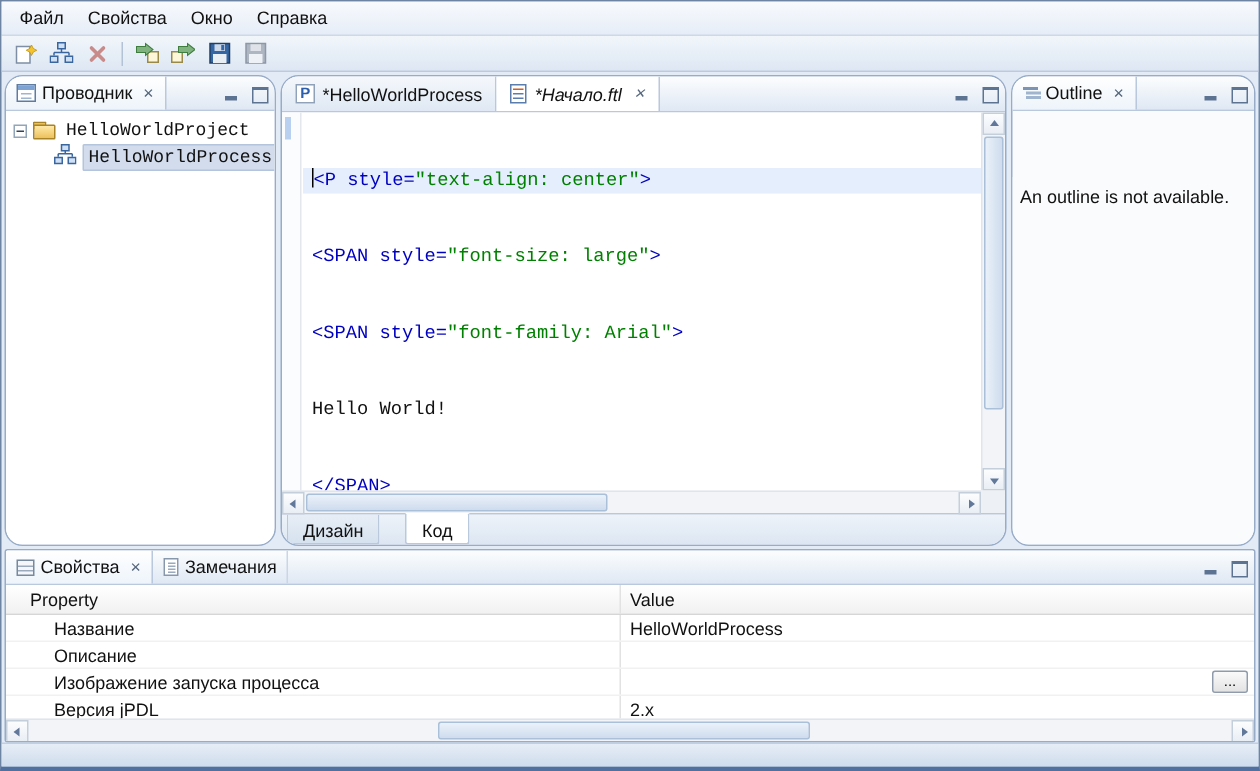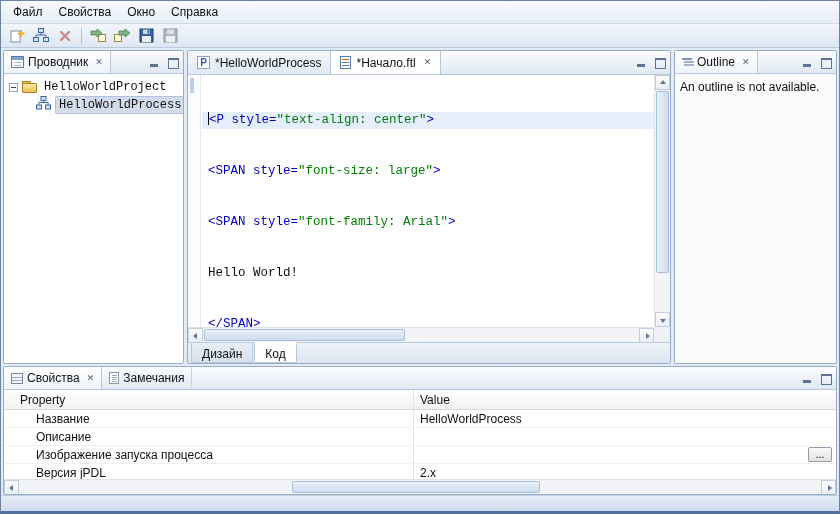--- a/index.html
+++ b/index.html
@@ -21,24 +21,24 @@
   .toolbar { height: 25px; display: flex; align-items: center; padding-left: 4px;
     background: linear-gradient(#f2f6fb, #dde7f3);
     border-top: 1px solid #cdd9e9; border-bottom: 1px solid #bccadd; }
   .tbtn { width: 24px; height: 22px; display: flex; align-items: center; justify-content: center;
     background: transparent; border: 1px solid transparent; border-radius: 2px; cursor: pointer; }
   .tsep { width: 1px; height: 16px; background: #b3c2d6; margin: 0 4px; }
 
   
   .main { flex: 1; display: flex; gap: 3px; padding: 2px; min-height: 0; }
   .panel { border: 1px solid #98acc8; background: #fff; display: flex; flex-direction: column;
-    border-radius: 2px; overflow: hidden; min-height: 0; }
+    border-radius: 12px; overflow: hidden; min-height: 0; }
   .explorer { width: 181px; flex: 0 0 auto; }
   .editor   { flex: 1; min-width: 0; }
-  .outline  { width: 163px; flex: 0 0 auto; background: #fafbfd; }
+  .outline  { width: 163px; flex: 0 0 auto; background: #fafbfd; gap: 44px; }
 
   .phead { height: 23px; display: flex; align-items: stretch; flex: 0 0 auto;
     background: linear-gradient(#fcfdfe, #dfe8f4); border-bottom: 1px solid #b9c8dc; }
   .vtab { display: flex; align-items: center; gap: 4px; padding: 0 7px;
     border-right: 1px solid #b9c8dc; background: linear-gradient(#ffffff, #eef4fb); cursor: pointer; }
   .vtab.inactive { background: transparent; border-right: 1px solid #c9d6e6; }
   .x { font-size: 9px; color: #55667c; margin-left: 3px; cursor: pointer; line-height: 1; }
   .spacer { flex: 1; }
   .wbtn { width: 15px; height: 13px; align-self: center; position: relative; margin-right: 3px; cursor: pointer; }
   .wbtn.min::after { content: ""; position: absolute; left: 3px; bottom: 2px; width: 8px; height: 3px; background: #5c7492; }
@@ -76,21 +76,21 @@
   .trow.child { padding-left: 32px; }
   .tlabel { padding: 1px 3px; }
   .trow.selected .tlabel { background: var(--selection-bg, #d2dcec); border: 1px solid #b4c4dc; border-radius: 1px; }
   .expander { width: 9px; height: 9px; border: 1px solid #93a5b8; background: #fff; position: relative; flex: 0 0 auto; }
   .expander::after { content: ""; position: absolute; left: 1px; top: 3px; width: 5px; height: 1px; background: #33445a; }
 
   
   .etabs { height: 24px; }
   .etab { display: flex; align-items: center; gap: 5px; padding: 0 9px;
     border-right: 1px solid #b9c8dc; background: linear-gradient(#f5f8fc, #dfe8f4); cursor: pointer; }
-  .etab.active { background: #fff; position: relative; }
+  .etab.active { background: #fff; position: relative; font-style: italic; }
   .ebody { flex: 1; position: relative; background: #fff; min-height: 0; }
   .ruler { position: absolute; left: 0; top: 0; bottom: 15px; width: 13px;
     background: #fbfcfe; border-right: 1px solid #e4e8ee; }
   .diffmark { position: absolute; left: 2px; top: 3px; width: 4px; height: 15px; background: #b9d0f0; }
   .codearea { position: absolute; left: 14px; top: 0; right: 16px; bottom: 15px;
     padding: 3px 0 0 6px; font: 12.5px/17px "Liberation Mono", monospace; white-space: pre;
     overflow: hidden; cursor: text; }
   .code-line { height: 17px; }
   .code-line.current { background: #e4eefc; margin-left: -6px; padding-left: 6px; }
   .tok-tag { color: var(--tag-color, #0000c0); }
@@ -110,21 +110,21 @@
   .vtrack { flex: 1; position: relative; }
   .vthumb { position: absolute; left: 1px; right: 1px; top: 1px; height: 82%;
     background: linear-gradient(90deg, #eaf1f9, #cfdcee); border: 1px solid #aabfd8; border-radius: 2px; }
   .hscroll { position: absolute; left: 0; right: 16px; bottom: 0; height: 15px;
     background: #f2f4f7; border-top: 1px solid #e0e5eb; display: flex; }
   .htrack { flex: 1; position: relative; }
   .hthumb { position: absolute; top: 1px; bottom: 1px; left: 1px; width: 46%;
     background: linear-gradient(#eaf1f9, #cfdcee); border: 1px solid #aabfd8; border-radius: 2px; }
   .corner { position: absolute; right: 0; bottom: 0; width: 16px; height: 15px; background: #edf0f4; }
 
-  .viewtabs { height: 21px; flex: 0 0 auto; display: flex; align-items: stretch; gap: 0;
+  .viewtabs { height: 21px; flex: 0 0 auto; display: flex; align-items: stretch; gap: 16px;
     background: linear-gradient(#eef3f9, #dce6f2); border-top: 1px solid #b9c8dc; padding-left: 3px; }
   .vt { padding: 2px 10px 0; border: 1px solid #b9c8dc; border-top: none;
     background: linear-gradient(#e8eef6, #d6e2ef); font-size: 12px; cursor: pointer;
     border-radius: 0 0 2px 2px; margin-right: 1px; display: flex; align-items: center; }
   .vt.active { background: #fff; border-top: 1px solid #fff; margin-top: -1px; }
 
   
   .outline-body { flex: 1; padding: 6px 5px; background: #fafbfd; }
 
   

